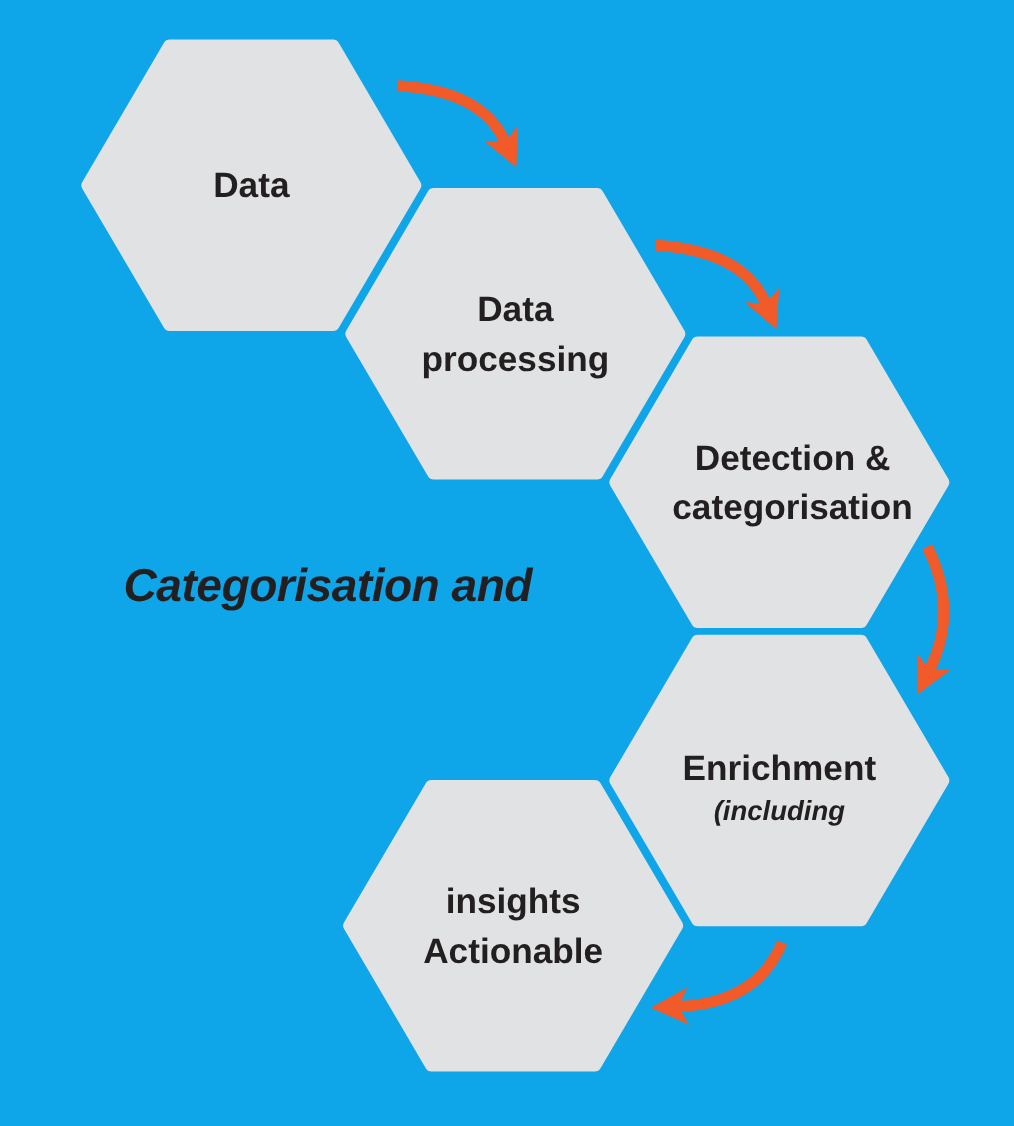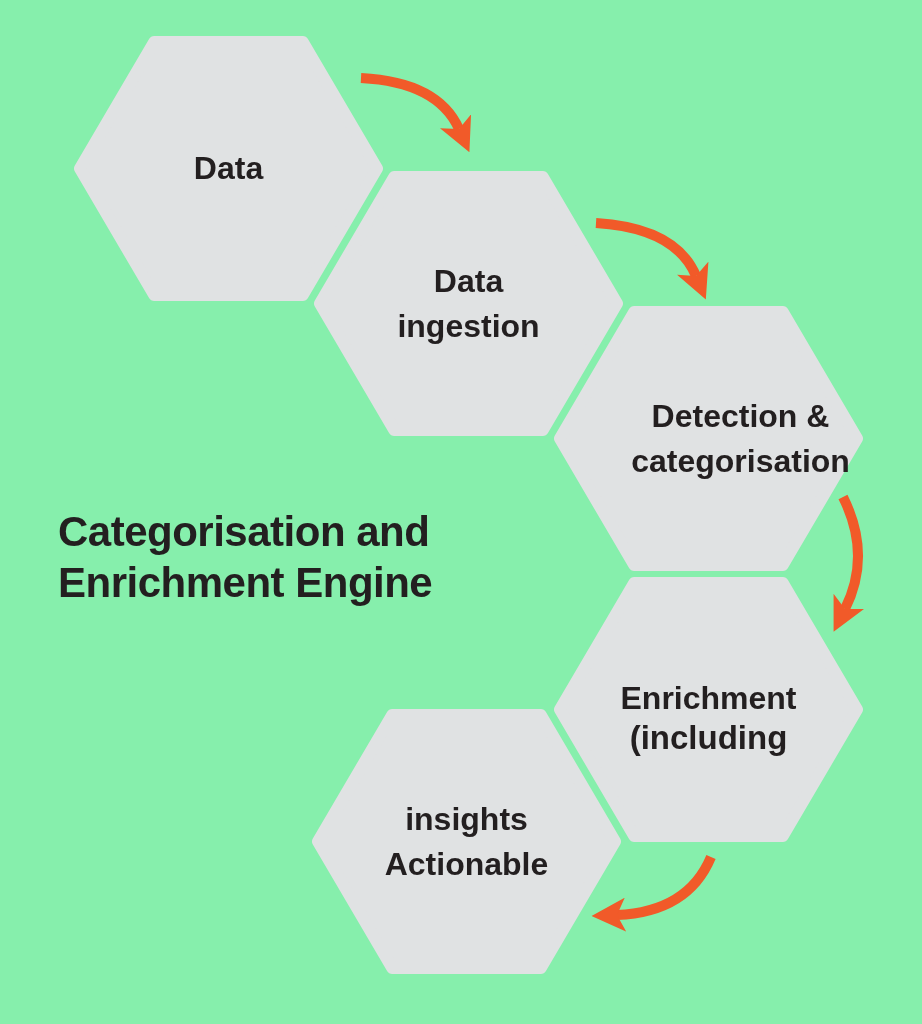--- a/index.html
+++ b/index.html
@@ -4,21 +4,21 @@
 <style>
   html, body {
     margin: 0;
     padding: 0;
     background: #ffffff;
   }
   .canvas {
     position: relative;
     width: 922px;
     height: 1024px;
-    background: #86efac;
+    background: #0ea5e9;
     font-family: "Liberation Sans", sans-serif;
     overflow: hidden;
   }
   .diagram-svg {
     position: absolute;
     left: 0;
     top: 0;
     width: 922px;
     height: 1024px;
   }
@@ -41,34 +41,36 @@
     align-items: center;
     justify-content: center;
     text-align: center;
     color: #231f20;
     font-weight: 700;
     font-size: 32px;
     line-height: 45px;
     pointer-events: none;
   }
   .hex-label .sub {
-    font-size: 33px;
+    font-size: 25px;
     line-height: 33px;
+    font-style: italic;
   }
   .diagram-title {
     position: absolute;
     left: 58px;
     top: 506px;
     width: 480px;
-    text-align: left;
+    text-align: center;
     color: #231f20;
     font-weight: 700;
     font-size: 42px;
     line-height: 51px;
     letter-spacing: -0.5px;
+    font-style: italic;
   }
   .line { display: block; }
 </style>
 </head>
 <body>
 
 <div class="canvas">
 
   <svg class="diagram-svg" viewBox="0 0 922 1024" xmlns="http://www.w3.org/2000/svg">
     <defs>
@@ -88,36 +90,35 @@
     <path class="arrow" d="M 843 497 Q 872 555 845 609" marker-end="url(#arrowhead)"></path>
     <path class="arrow" d="M 711 857 Q 688 912 617 915" marker-end="url(#arrowhead)"></path>
   </svg>
 
   <div class="hex-label" style="left:80px; top:42px; width:297px; height:253px;">
     <span class="line">Data</span>
   </div>
 
   <div class="hex-label" style="left:320px; top:177px; width:297px; height:253px;">
     <span class="line">Data</span>
-    <span class="line">ingestion</span>
+    <span class="line">processing</span>
   </div>
 
-  <div class="hex-label" style="left:592px; top:312px; width:297px; height:253px;">
+  <div class="hex-label" style="left:572px; top:312px; width:297px; height:253px;">
     <span class="line">Detection &amp;</span>
     <span class="line">categorisation</span>
   </div>
 
   <div class="hex-label" style="left:560px; top:588px; width:297px; height:253px;">
     <span class="line">Enrichment</span>
     <span class="line sub">(including</span>
   </div>
 
   <div class="hex-label" style="left:318px; top:715px; width:297px; height:253px;">
     <span class="line">insights</span>
     <span class="line">Actionable</span>
   </div>
 
   <div class="diagram-title">
     <span class="line">Categorisation and</span>
-    <span class="line">Enrichment Engine</span>
   </div>
 
 </div>
 
 </body></html>

